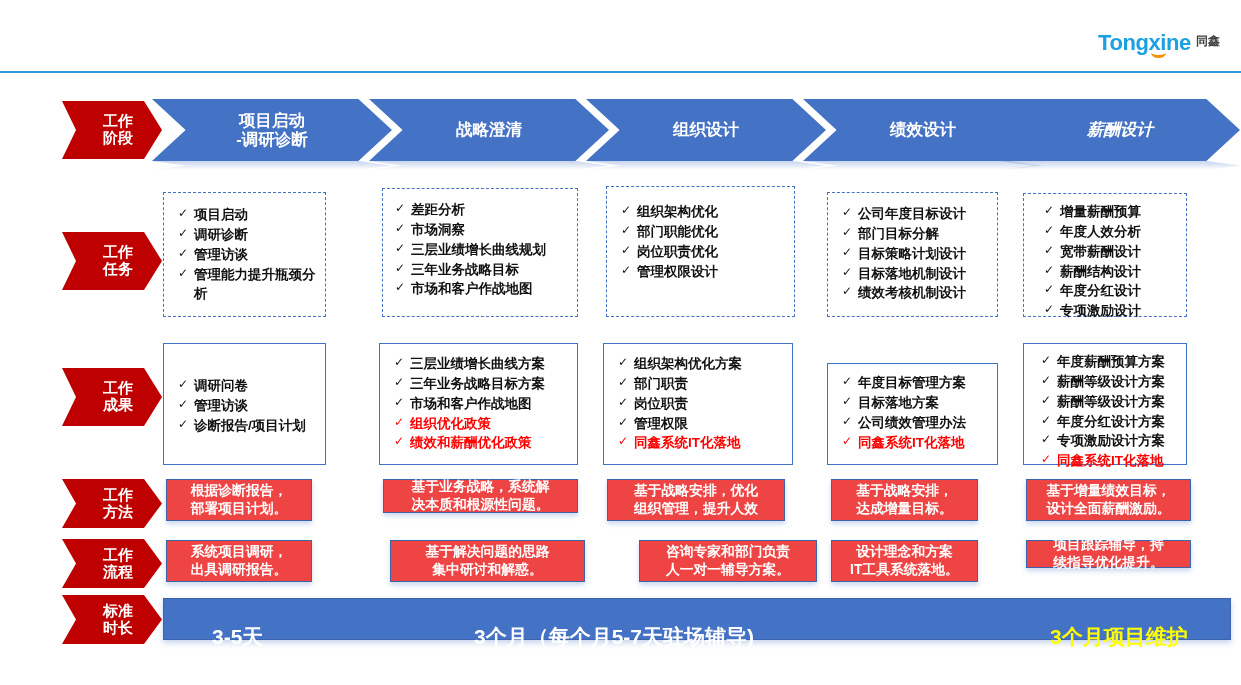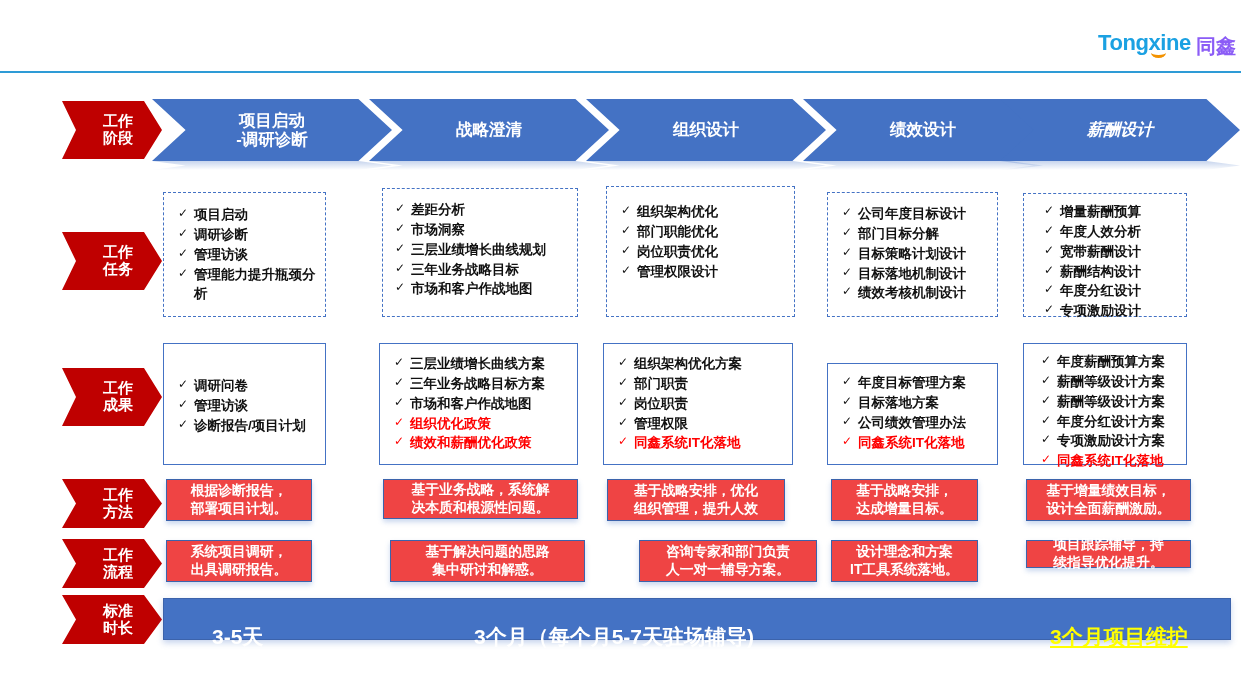--- a/index.html
+++ b/index.html
@@ -48,23 +48,23 @@
     left: 0; top: 0;
     font-size: 22px;
     font-weight: bold;
     color: #1ba1e2;
     letter-spacing: -0.4px;
     white-space: nowrap;
   }
   #logo-cn {
     position: absolute;
     left: 98px; top: 3px;
-    font-size: 20px;
-    font-weight: bold;
-    color: #8b5cf6;
+    font-size: 12px;
+    font-weight: bold;
+    color: #404040;
     white-space: nowrap;
   }
   #logo-arc {
     position: absolute;
     left: 53px; top: 17px;
     width: 15px; height: 8px;
     border-bottom: 3px solid #f39200;
     border-radius: 0 0 50% 50%;
   }
 
@@ -178,21 +178,21 @@
     box-sizing: border-box;
   }
   .dur-item {
     position: absolute;
     top: 24px;
     font-weight: bold;
     font-size: 21px;
     color: #ffffff;
     white-space: nowrap;
   }
-  .dur-item.yellow { color: #ffff00; text-decoration: underline; }
+  .dur-item.yellow { color: #ffff00; }
 </style>
 </head>
 <body>
 
 <div id="header">
   <div id="logo">
     <div id="logo-text">Tongxine</div>
     <div id="logo-arc"></div>
     <div id="logo-cn">同鑫</div>
   </div>
@@ -373,21 +373,21 @@
     <li class="red"><span class="tick">✓</span><span>同鑫系统IT化落地</span></li>
   </ul>
 </div>
 
 <div class="bluebox" style="left:166px; top:479px; width:146px; height:42px;">
   <div class="inner">
     <div>根据诊断报告，</div>
     <div>部署项目计划。</div>
   </div>
 </div>
-<div class="bluebox" style="left:383px; top:479px; width:195px; height:40px;">
+<div class="bluebox" style="left:383px; top:479px; width:195px; height:34px;">
   <div class="inner">
     <div>基于业务战略，系统解</div>
     <div>决本质和根源性问题。</div>
   </div>
 </div>
 <div class="bluebox" style="left:607px; top:479px; width:178px; height:42px;">
   <div class="inner">
     <div>基于战略安排，优化</div>
     <div>组织管理，提升人效</div>
   </div>

